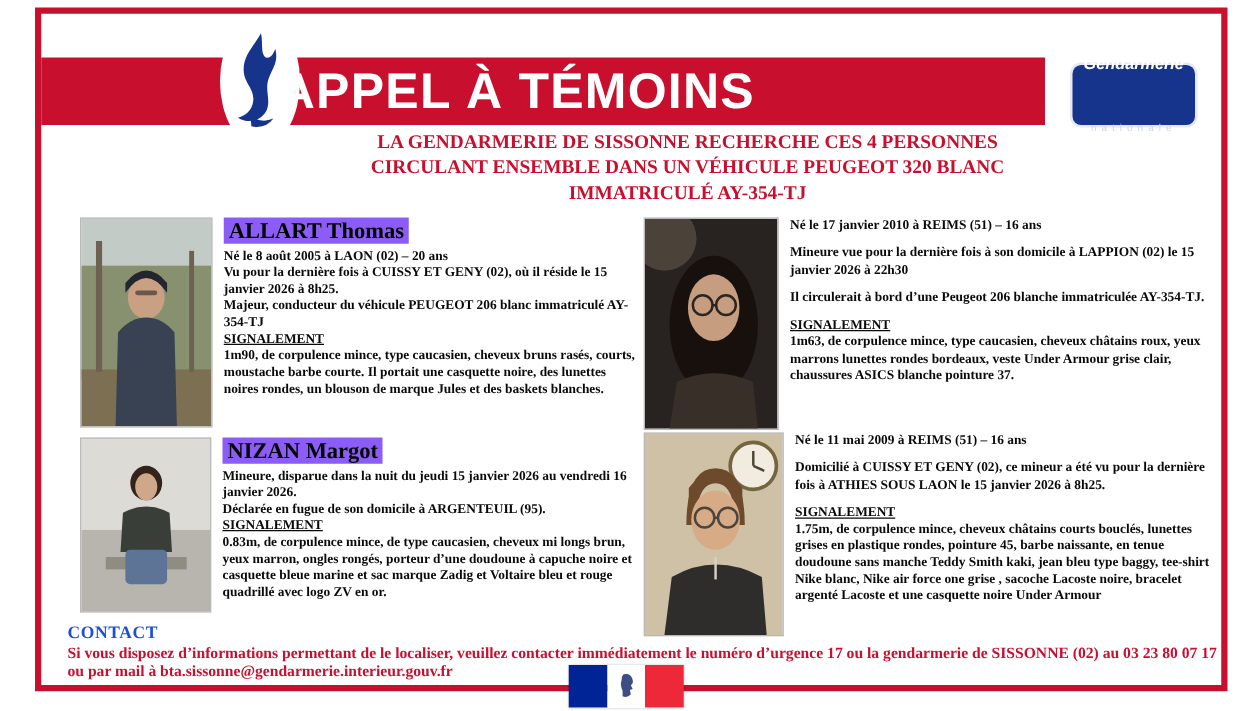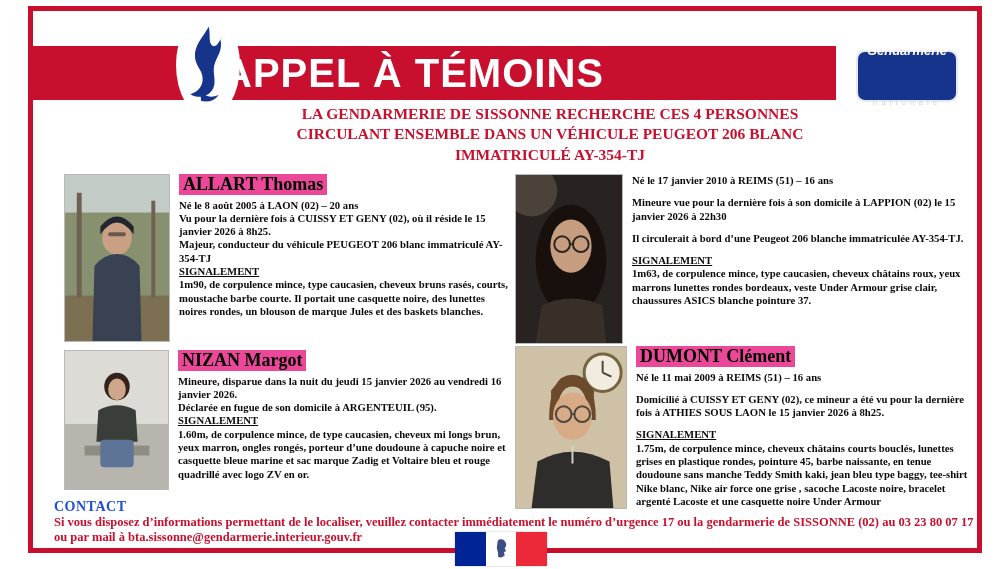--- a/index.html
+++ b/index.html
@@ -31,21 +31,21 @@
 
   .headline { position:absolute; left:240px; top:104px; width:620px; text-align:center;
               color:#c8102e; font-weight:700; font-size:15.5px; line-height:1.32; }
 
   .card { position:absolute; display:flex; gap:9px; }
   .photo { flex:0 0 auto; border:1px solid #b9b9b9; overflow:hidden; background:#ddd; }
   .photo svg { display:block; width:100%; height:100%; }
   .info { flex:1 1 auto; }
   .info p { font-size:10.7px; font-weight:700; line-height:1.24; color:#0a0a0a; margin:0; }
   .info p.mb { margin-bottom:9px; }
-  .pname { display:inline-block; background:#ec4899; font-size:18px; font-weight:700;
+  .pname { display:inline-block; background:#8b5cf6; font-size:18px; font-weight:700;
            padding:0 4px; margin-bottom:4px; line-height:1.15; }
   .sig { text-decoration:underline; margin-top:2px; }
 
   .card-thomas  { left:64px;  top:174px; width:446px; }
   .photo-thomas { width:106px; height:168px; }
   .card-lea     { left:515px; top:174px; width:462px; }
   .photo-lea    { width:108px; height:170px; }
   .card-margot  { left:64px;  top:350px; width:446px; }
   .photo-margot { width:105px; height:140px; }
   .card-clement { left:515px; top:346px; width:462px; }
@@ -82,21 +82,21 @@
     </svg>
   </div>
 
   <div class="gn-logo">
     <div class="gn-brand">Gendarmerie</div>
     <div class="gn-sub">nationale</div>
   </div>
 
   <div class="headline">
     <div>LA GENDARMERIE DE SISSONNE RECHERCHE CES 4 PERSONNES</div>
-    <div>CIRCULANT ENSEMBLE DANS UN VÉHICULE PEUGEOT 206 BLANC</div>
+    <div>CIRCULANT ENSEMBLE DANS UN VÉHICULE PEUGEOT 320 BLANC</div>
     <div>IMMATRICULÉ AY-354-TJ</div>
   </div>
 
   <section class="card card-thomas">
     <div class="photo photo-thomas">
       <svg viewBox="0 0 106 168" preserveAspectRatio="none">
         <rect width="106" height="168" fill="#c3cbc6"></rect>
         <rect y="38" width="106" height="92" fill="#87916f"></rect>
         <rect y="122" width="106" height="46" fill="#7d6f52"></rect>
         <rect x="12" y="18" width="5" height="106" fill="#6e6152"></rect>
@@ -149,21 +149,21 @@
         <ellipse cx="53" cy="39" rx="9" ry="11" fill="#cfa88c"></ellipse>
         <path d="M32 92 L34 60 Q53 50 72 60 L74 92 Z" fill="#3a3e39"></path>
         <rect x="36" y="90" width="34" height="28" rx="4" fill="#5d7496"></rect>
       </svg>
     </div>
     <div class="info">
       <h2 class="pname">NIZAN Margot</h2>
       <p>Mineure, disparue dans la nuit du jeudi 15 janvier 2026 au vendredi 16 janvier 2026.</p>
       <p>Déclarée en fugue de son domicile à ARGENTEUIL (95).</p>
       <p class="sig">SIGNALEMENT</p>
-      <p>1.60m, de corpulence mince, de type caucasien, cheveux mi longs brun, yeux marron, ongles rongés, porteur d’une doudoune à capuche noire et casquette bleue marine et sac marque Zadig et Voltaire bleu et rouge quadrillé avec logo ZV en or.</p>
+      <p>0.83m, de corpulence mince, de type caucasien, cheveux mi longs brun, yeux marron, ongles rongés, porteur d’une doudoune à capuche noire et casquette bleue marine et sac marque Zadig et Voltaire bleu et rouge quadrillé avec logo ZV en or.</p>
     </div>
   </section>
 
   <section class="card card-clement">
     <div class="photo photo-clement">
       <svg viewBox="0 0 113 163" preserveAspectRatio="none">
         <rect width="113" height="163" fill="#cfc1a6"></rect>
         <circle cx="89" cy="26" r="19" fill="#f1ecdf" stroke="#74643f" stroke-width="3"></circle>
         <line x1="89" y1="26" x2="89" y2="14" stroke="#4a4434" stroke-width="2"></line>
         <line x1="89" y1="26" x2="98" y2="30" stroke="#4a4434" stroke-width="2"></line>
@@ -171,21 +171,20 @@
         <path d="M36 54 Q58 22 80 54 L80 44 Q58 16 36 44 Z" fill="#6d4a2c"></path>
         <ellipse cx="58" cy="70" rx="20" ry="24" fill="#d6ab86"></ellipse>
         <circle cx="49" cy="68" r="8" fill="none" stroke="#4a463f" stroke-width="2"></circle>
         <circle cx="68" cy="68" r="8" fill="none" stroke="#4a463f" stroke-width="2"></circle>
         <line x1="57" y1="68" x2="60" y2="68" stroke="#4a463f" stroke-width="2"></line>
         <path d="M16 163 L22 116 Q58 96 96 116 L100 163 Z" fill="#2f2d2b"></path>
         <line x1="58" y1="100" x2="58" y2="118" stroke="#d8d2c2" stroke-width="2"></line>
       </svg>
     </div>
     <div class="info">
-      <h2 class="pname">DUMONT Clément</h2>
       <p class="mb">Né le 11 mai 2009 à REIMS (51) – 16 ans</p>
       <p class="mb">Domicilié à CUISSY ET GENY (02), ce mineur a été vu pour la dernière fois à ATHIES SOUS LAON le 15 janvier 2026 à 8h25.</p>
       <p class="sig">SIGNALEMENT</p>
       <p>1.75m, de corpulence mince, cheveux châtains courts bouclés, lunettes grises en plastique rondes, pointure 45, barbe naissante, en tenue doudoune sans manche Teddy Smith kaki, jean bleu type baggy, tee-shirt Nike blanc, Nike air force one grise , sacoche Lacoste noire, bracelet argenté Lacoste et une casquette noire Under Armour</p>
     </div>
   </section>
 
   <div class="contact-label">CONTACT</div>
   <div class="contact-text">Si vous disposez d’informations permettant de le localiser, veuillez contacter immédiatement le numéro d’urgence 17 ou la gendarmerie de SISSONNE (02) au 03 23 80 07 17 ou par mail à bta.sissonne@gendarmerie.interieur.gouv.fr</div>
 

